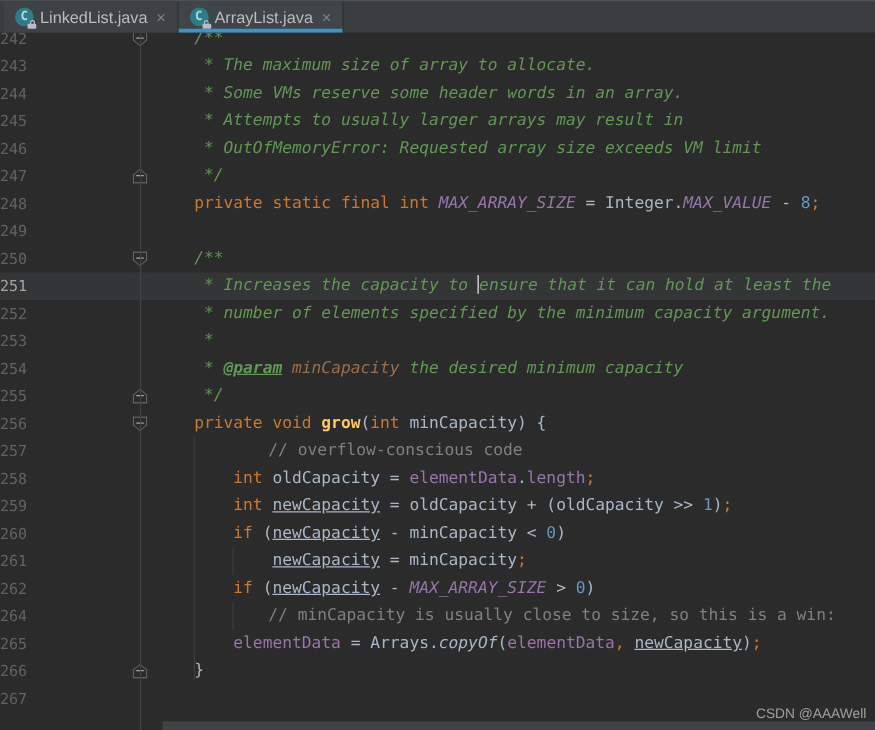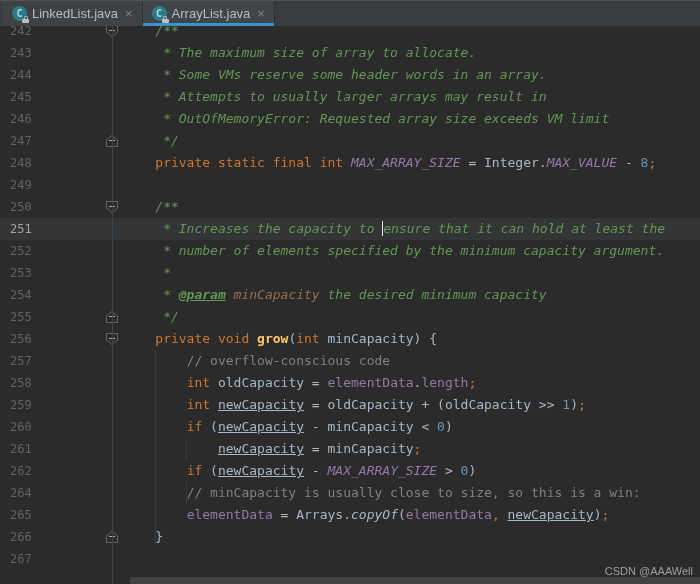--- a/index.html
+++ b/index.html
@@ -45,21 +45,21 @@
   .classicon .lock .shackle{position:absolute;top:0;left:1.5px;width:4px;height:4px;
     border:1px solid #b9bdc9;border-bottom:none;border-radius:3px 3px 0 0;}
   .classicon .lock .bodyp{position:absolute;bottom:0;left:0;width:7px;height:4.5px;
     background:#b9bdc9;border-radius:1px;}
 
   
   .viewport{position:absolute;top:26px;left:0;right:0;bottom:0;overflow:hidden;background:var(--editor-bg);}
   .rows{margin-top:-6px;position:relative;z-index:0;}
   .row{display:flex;height:22px;white-space:pre;}
   .row.current{background:var(--current-line-bg);}
-  .lnum{flex:0 0 100px;padding-left:10px;color:var(--gutter-num);
+  .lnum{flex:0 0 100px;color:var(--gutter-num);
     font:12px/22px "DejaVu Sans Mono",monospace;}
   .row.current .lnum{color:var(--gutter-num-current);}
   .foldcell{flex:0 0 24px;position:relative;background:inherit;}
   .code{flex:1;font:13px/22px "DejaVu Sans Mono",monospace;color:var(--c-pln);white-space:pre;}
 
   
   .fold{position:absolute;left:6px;top:5px;width:12px;height:12px;background:#5f6366;z-index:2;
     clip-path:polygon(0 0,100% 0,100% 58%,50% 100%,0 58%);}
   .fold.end{clip-path:polygon(0 42%,50% 0,100% 42%,100% 100%,0 100%);}
   .fold::before{content:"";position:absolute;inset:1px;background:var(--editor-bg);
@@ -72,21 +72,21 @@
   .guide-wrap{position:absolute;left:100px;top:0;bottom:0;width:24px;pointer-events:none;}
 
   
   .indent-guide{position:absolute;width:1px;background:#3a3c3d;z-index:1;}
 
   
   .s-kw{color:var(--c-kw);}
   .s-doc{color:var(--c-doc);font-style:italic;}
   .s-doctag{color:var(--c-doc);font-style:italic;font-weight:bold;text-decoration:underline;}
   .s-docval{color:var(--c-docval);font-style:italic;}
-  .s-cmt{color:var(--c-cmt);}
+  .s-cmt{color:var(--c-cmt);margin-left:28px;}
   .s-const{color:var(--c-purple);font-style:italic;}
   .s-field{color:var(--c-purple);}
   .s-num{color:var(--c-num);}
   .s-mdecl{color:var(--c-mdecl);font-weight:bold;text-align:center;}
   .s-mcall{color:var(--c-pln);font-style:italic;}
   .s-semi{color:var(--c-semi);}
   .s-varu{color:var(--c-pln);text-decoration:underline;}
 
   .caret{display:inline-block;width:0;height:15px;border-left:1.5px solid #e8e8e8;
     vertical-align:-3px;}

